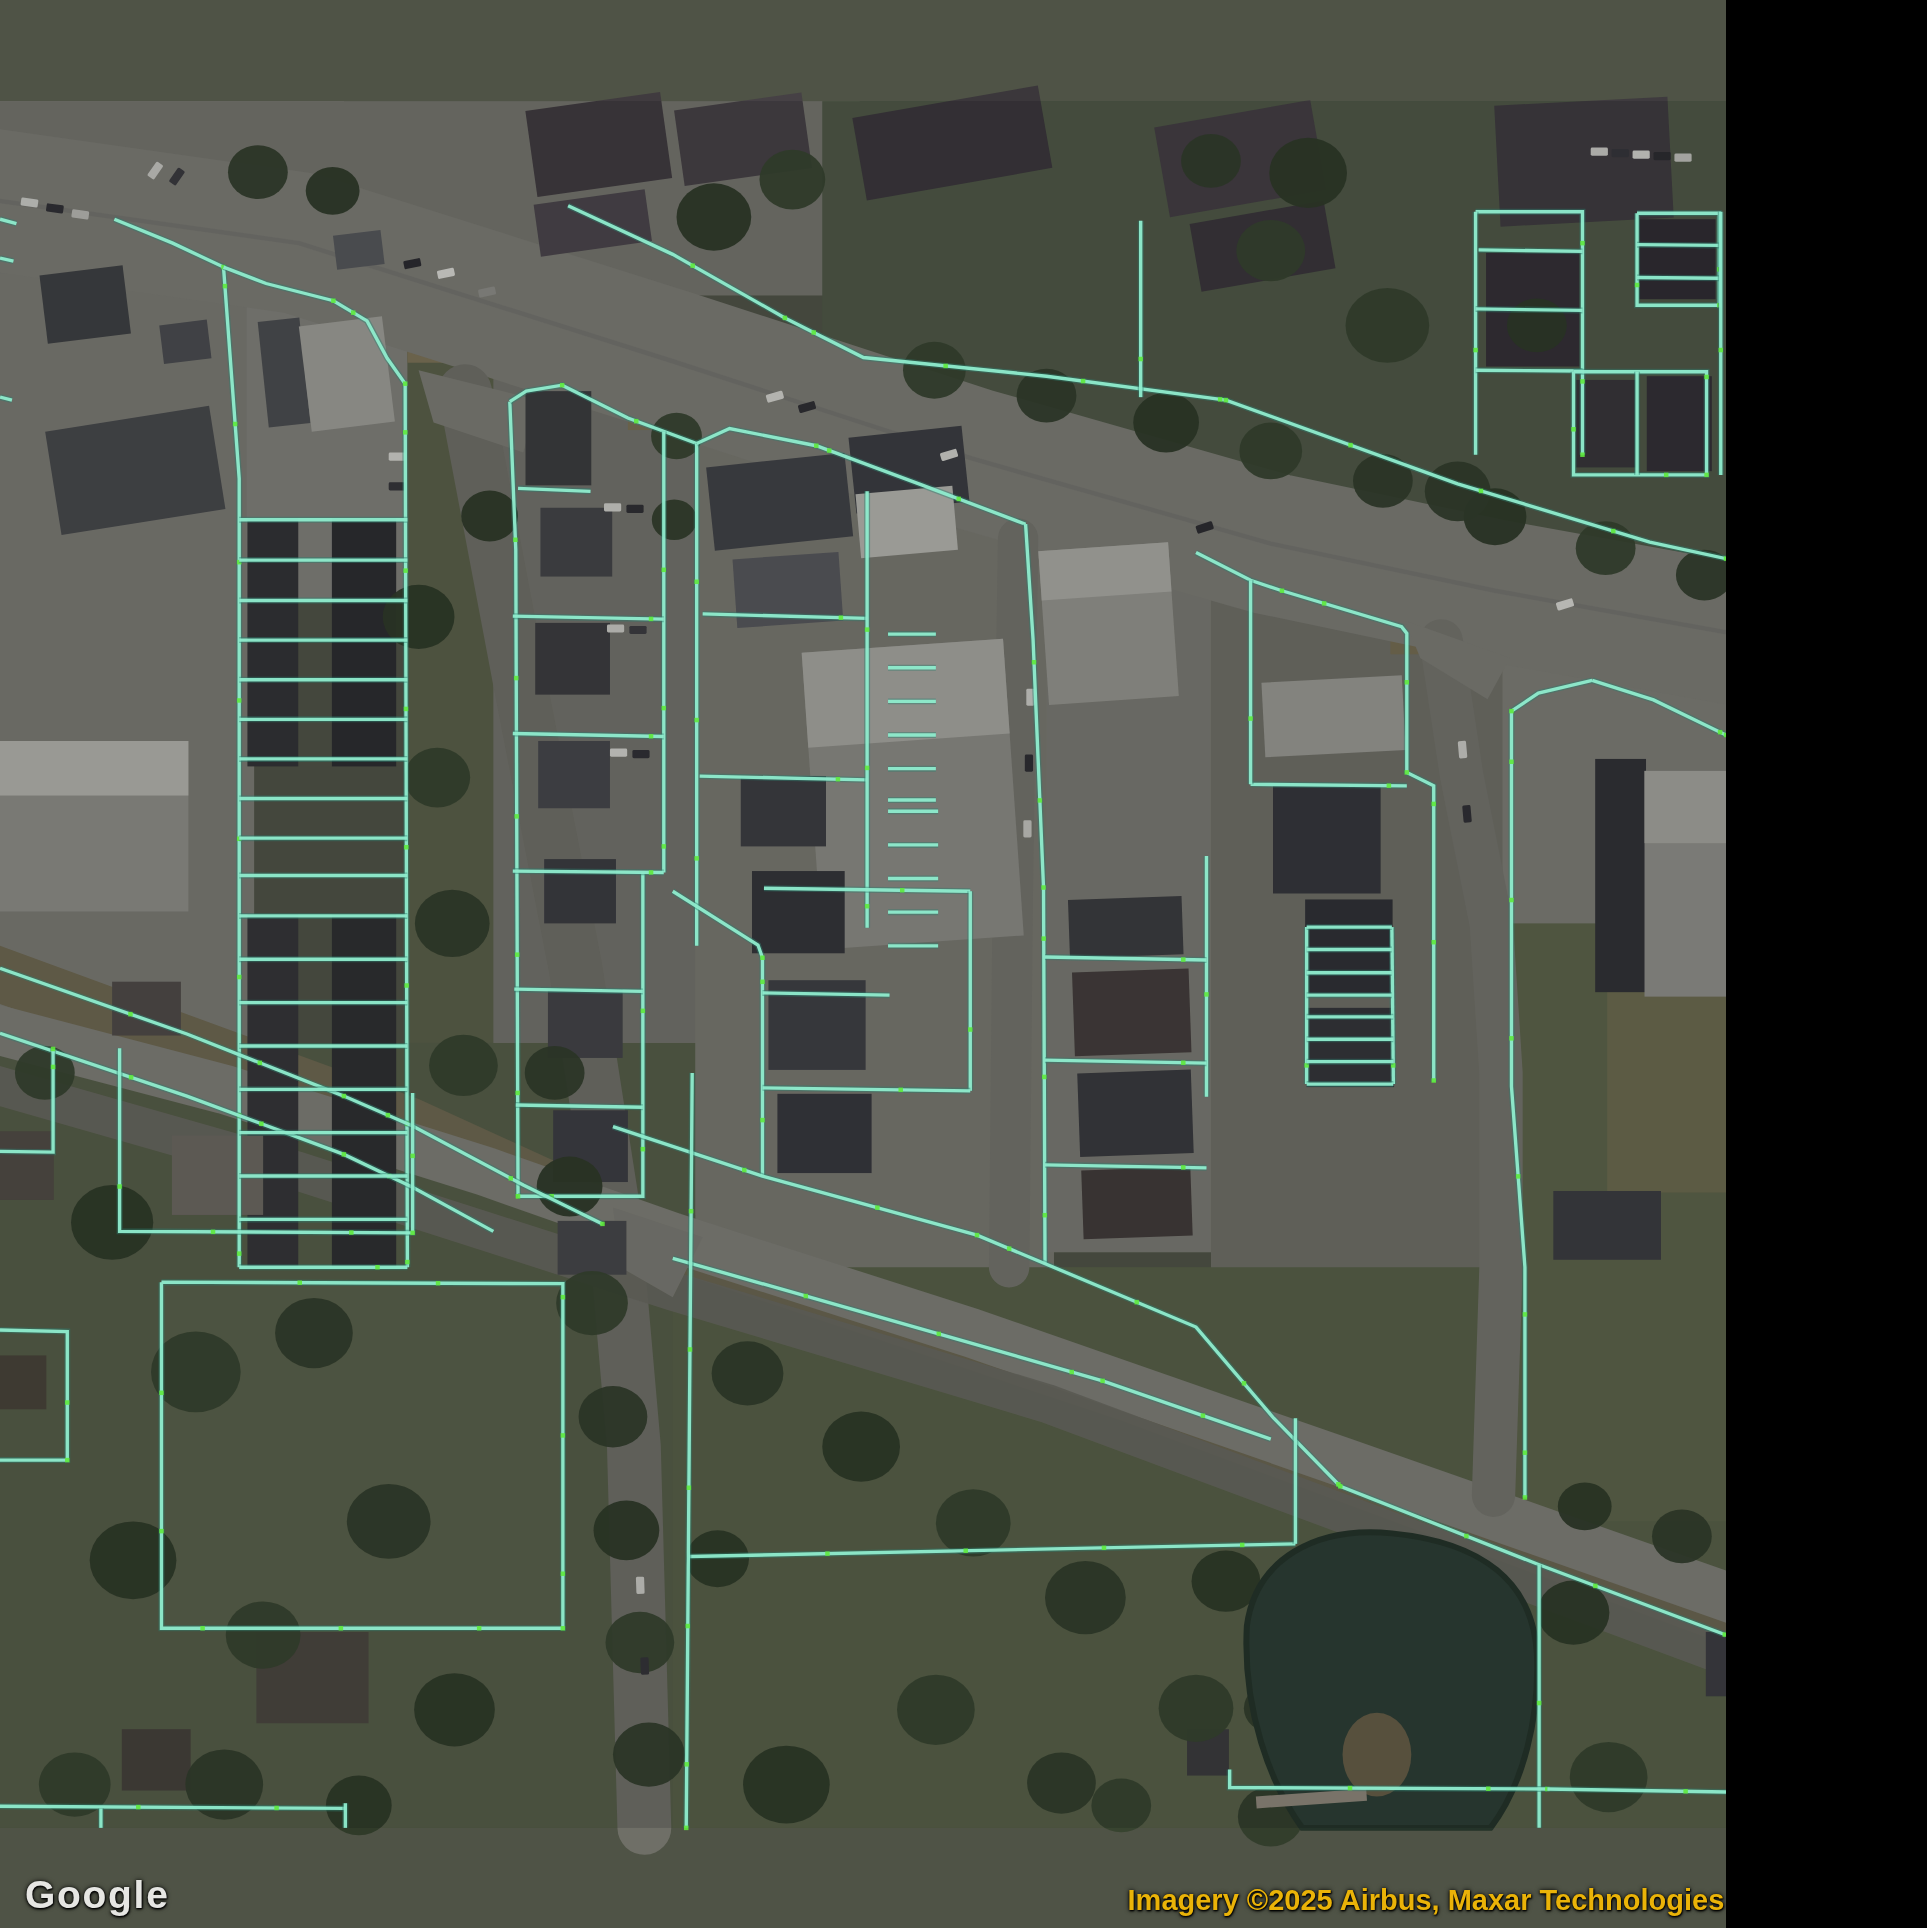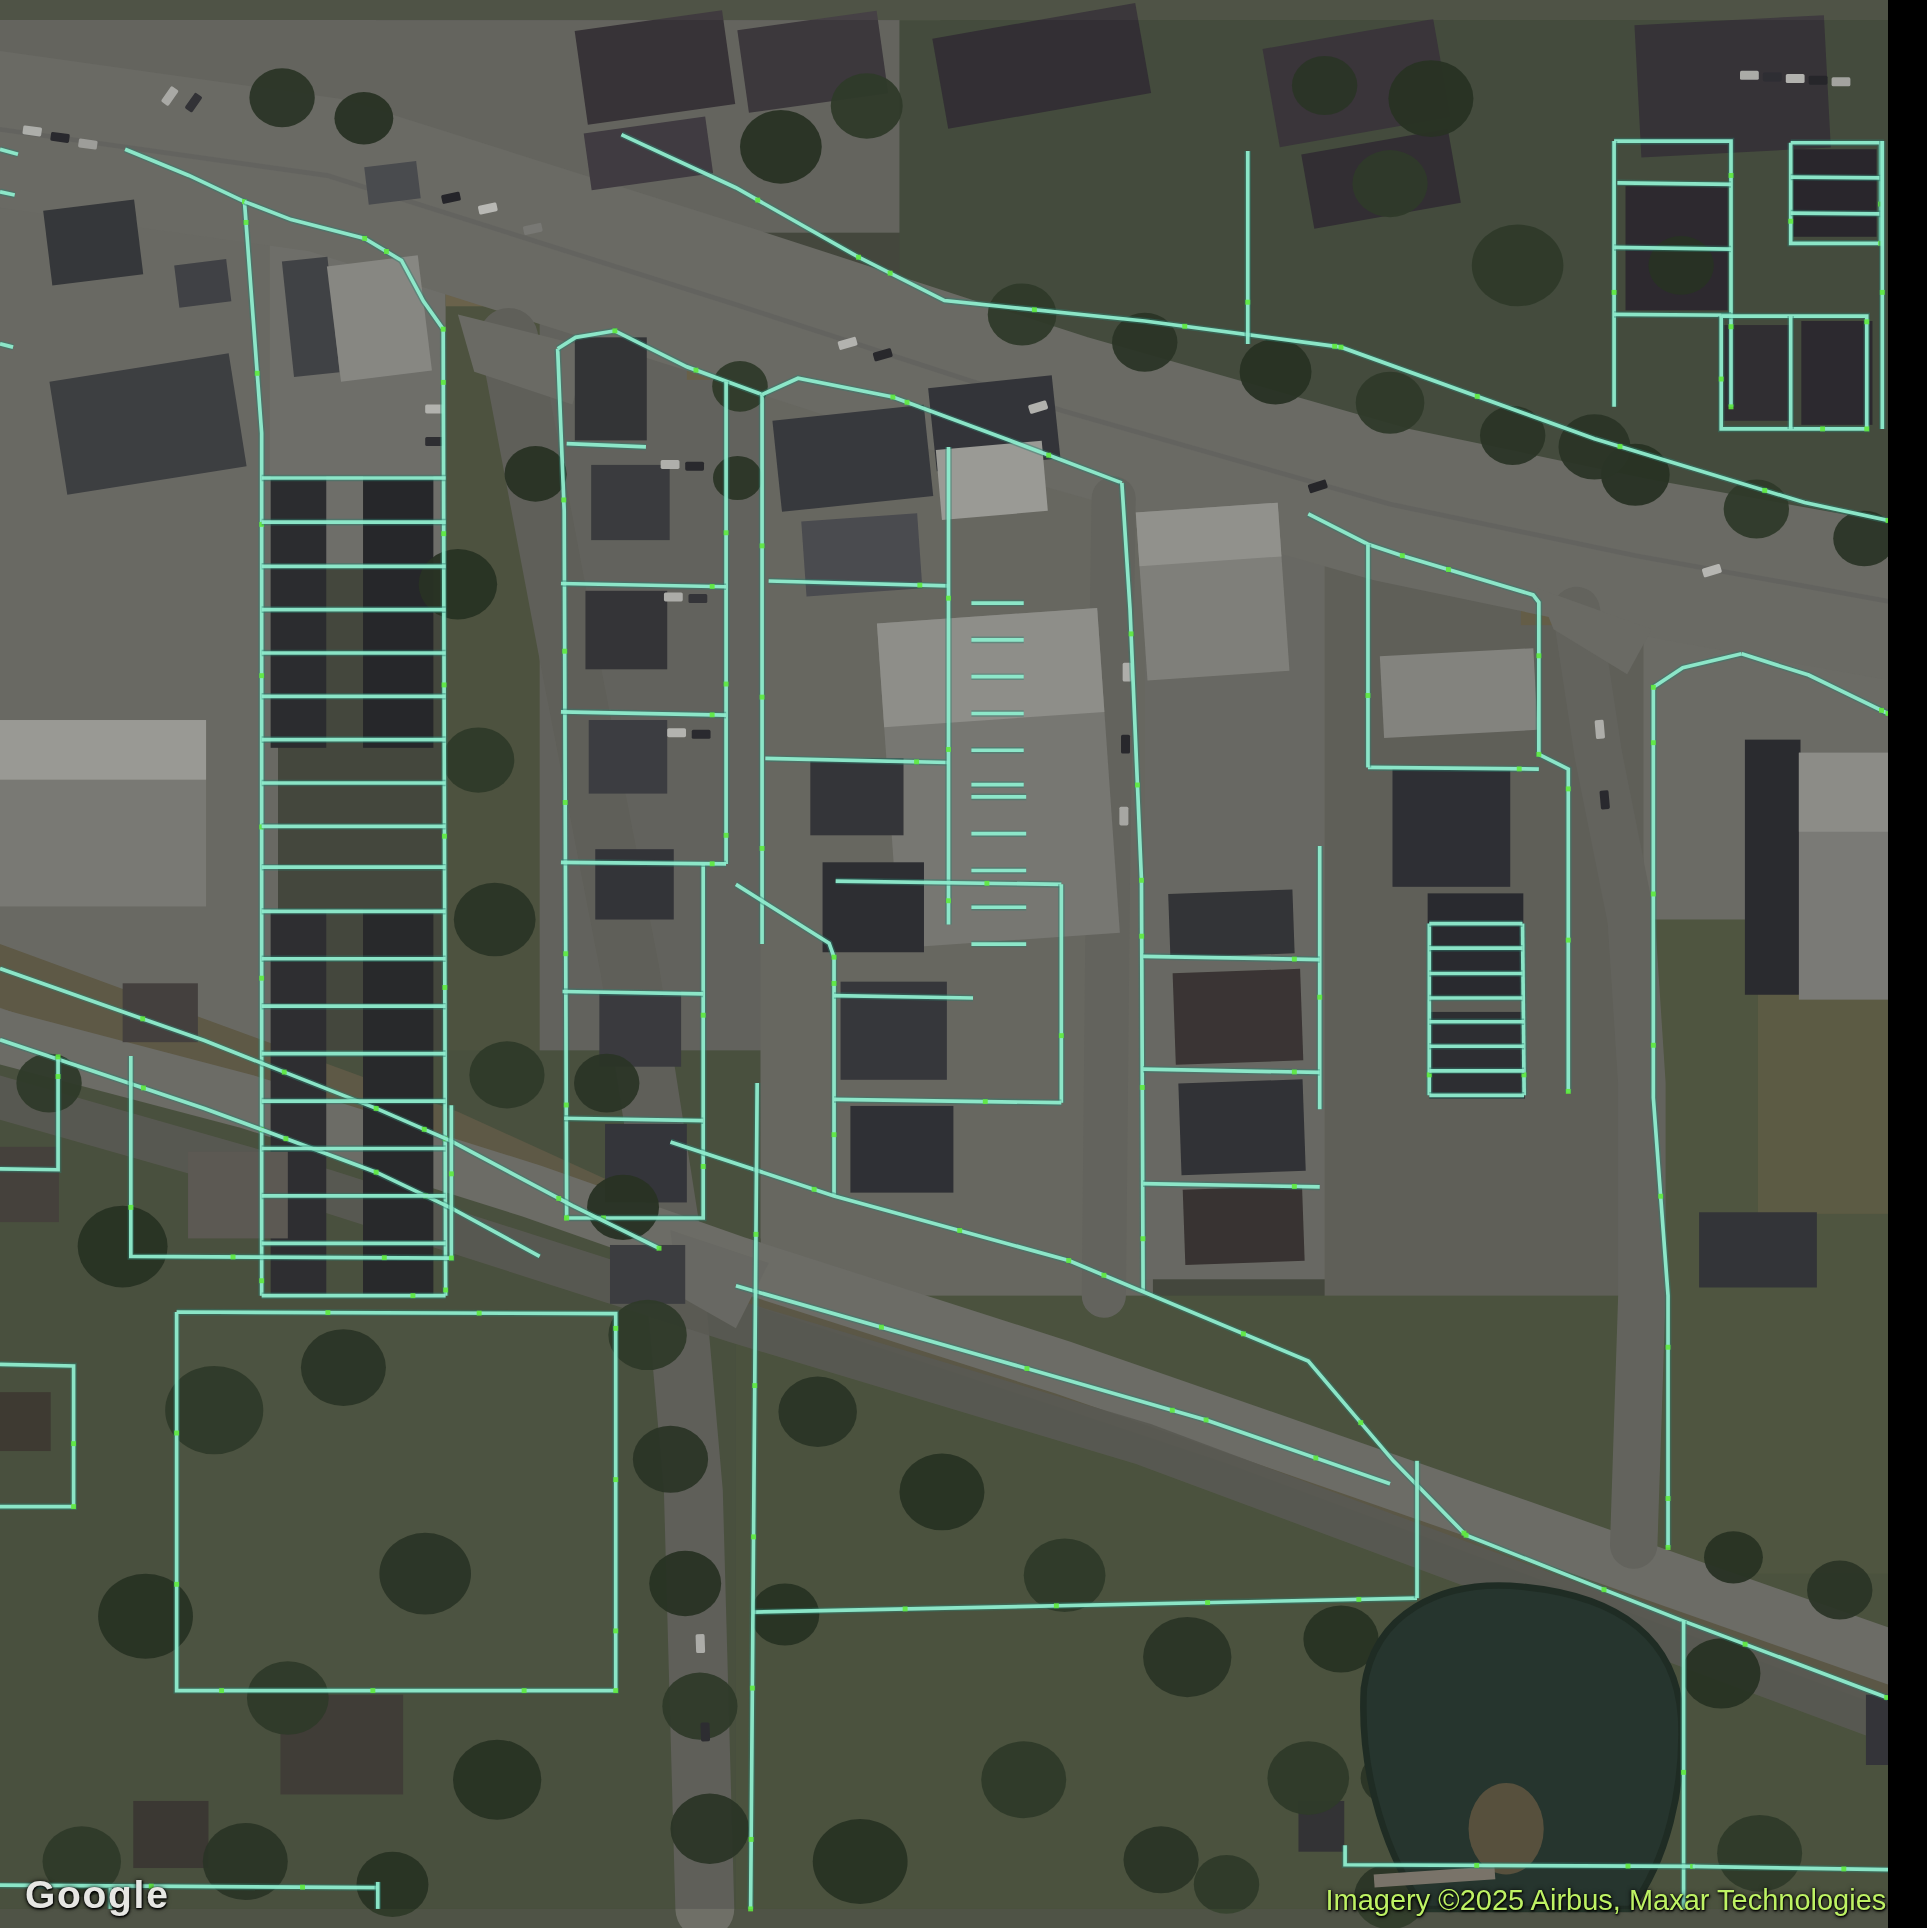--- a/index.html
+++ b/index.html
@@ -1,25 +1,25 @@
 <!DOCTYPE html>
 <html style="font-size:13.4px"><head>
 <meta charset="utf-8">
 <style>
   html,body{margin:0;padding:0;background:#000;}
-  #viewport{position:relative;width:1888px;height:1929px;overflow:hidden;background:#4f5346;
+  #viewport{position:relative;width:1726px;height:1929px;overflow:hidden;background:#4f5346;
     font-family:"Liberation Sans",sans-serif;}
   #map-svg{position:absolute;left:0;top:0;width:100%;height:100%;display:block;}
   .google{position:absolute;left:25px;bottom:11.7px;font-weight:700;font-size:39px;
     letter-spacing:1.7px;color:#e6e6e3;
     text-shadow:0 0.8px 2.5px rgba(0,0,0,.95),0 0 5.8px rgba(0,0,0,.8),0.8px 0.8px 1.7px rgba(0,0,0,.9);
     cursor:pointer;}
-  .attrib{position:absolute;right:1.7px;bottom:11.7px;font-size:29px;color:#bef264;
+  .attrib{position:absolute;right:1.7px;bottom:11.7px;font-size:29px;color:#eab308;
     text-shadow:0 0.8px 2.5px rgba(0,0,0,.95),0 0 5px rgba(0,0,0,.85),0.8px 0.8px 1.7px rgba(0,0,0,.9);
-    white-space:nowrap;}
+    white-space:nowrap;font-weight:bold;}
 </style>
 </head>
 <body>
 
 <div id="viewport">
   <svg id="map-svg" viewBox="0 0 2309 2310">
       <rect x="0" y="0" width="2309" height="2310" fill="#4f5346"></rect>
       <rect x="0" y="0" width="460" height="250" fill="#7e7e76" opacity="1"></rect>
       <rect x="0" y="0" width="1150" height="260" fill="#75756d" opacity="1"></rect>
       <rect x="1100" y="0" width="1209" height="640" fill="#4f5846" opacity="1"></rect>

